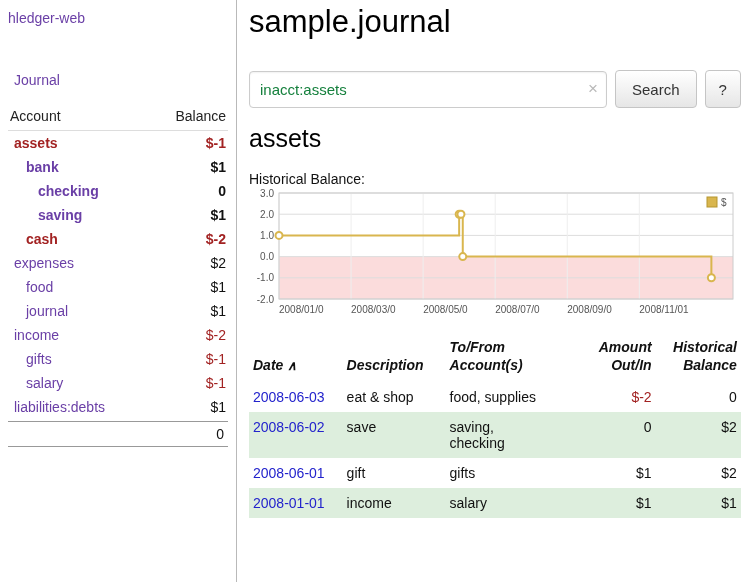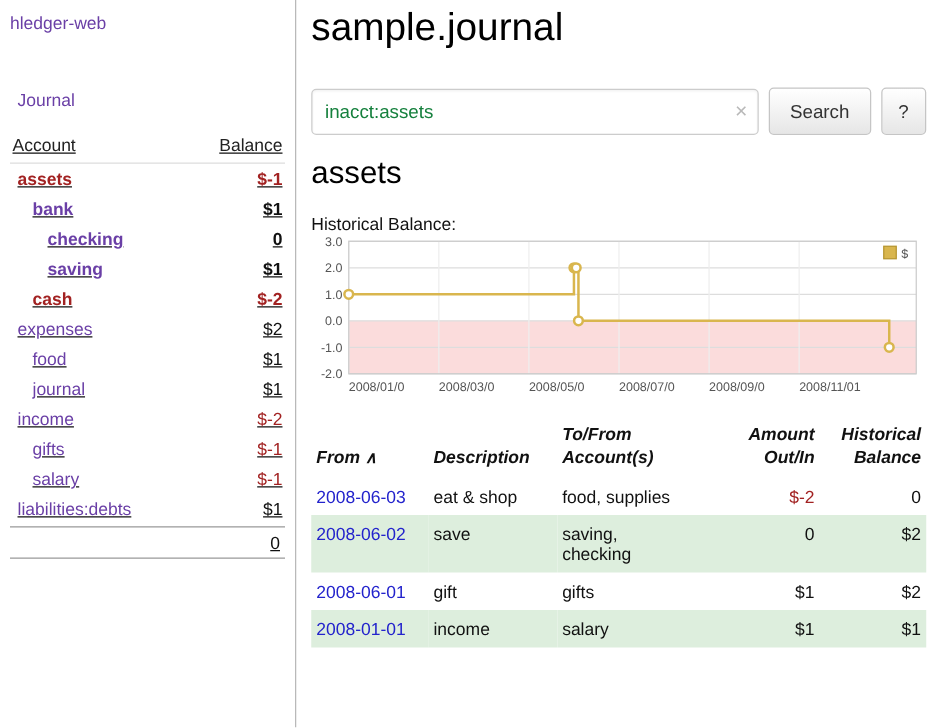--- a/index.html
+++ b/index.html
@@ -7,21 +7,21 @@
   body {
     font-family: "Liberation Sans", sans-serif;
     background: #fff; color: #111;
   }
   .app { display: flex; width: 742px; height: 582px; }
 
   
   .sidebar { width: 237px; flex: none; border-right: 1px solid #b9b9b9; padding: 10px 8px 0 8px; }
   .brand { display: block; color: var(--link-purple); font-size: 14px; text-decoration: none; margin-bottom: 46px; }
   .journal-link { display: block; color: var(--link-purple); font-size: 14px; text-decoration: none; margin: 0 0 16px 6px; }
-  .acct-table { font-size: 14px; text-decoration: underline; }
+  .acct-table { font-size: 14px; }
   .acct-head { display: flex; justify-content: space-between; padding: 4px 2px 6px 2px; border-bottom: 1px solid #ddd; color: #222; }
   .acct-row { display: flex; justify-content: space-between; align-items: center; padding: 4px 2px; }
   .acct-name { color: var(--link-purple); text-decoration: none; }
   .acct-name.neg { color: var(--negative-red); }
   .acct-bal { color: #111; }
   .acct-bal.neg { color: var(--negative-red); }
   .bold { font-weight: bold; }
   .indent0 { padding-left: 4px; } .indent1 { padding-left: 16px; } .indent2 { padding-left: 28px; }
   .acct-total { display: flex; justify-content: flex-end; padding: 4px 4px; border-top: 1px solid #999; border-bottom: 1px solid #999; margin-top: 2px; }
 
@@ -187,21 +187,21 @@
       <colgroup>
         <col class="c-date">
           <col class="c-desc">
           <col class="c-acct">
           <col class="c-amt">
           <col class="c-bal">
       </colgroup>
       <thead>
         <tr>
           <th>
-            <span>From</span><span class="sort-icon">∧</span>
+            <span>Date</span><span class="sort-icon">∧</span>
           </th>
           <th>
             <span>Description</span>
           </th>
           <th>
             <span class="two-line"><span>To/From</span><span>Account(s)</span></span>
           </th>
           <th class="r">
             <span class="two-line"><span>Amount</span><span>Out/In</span></span>
           </th>

